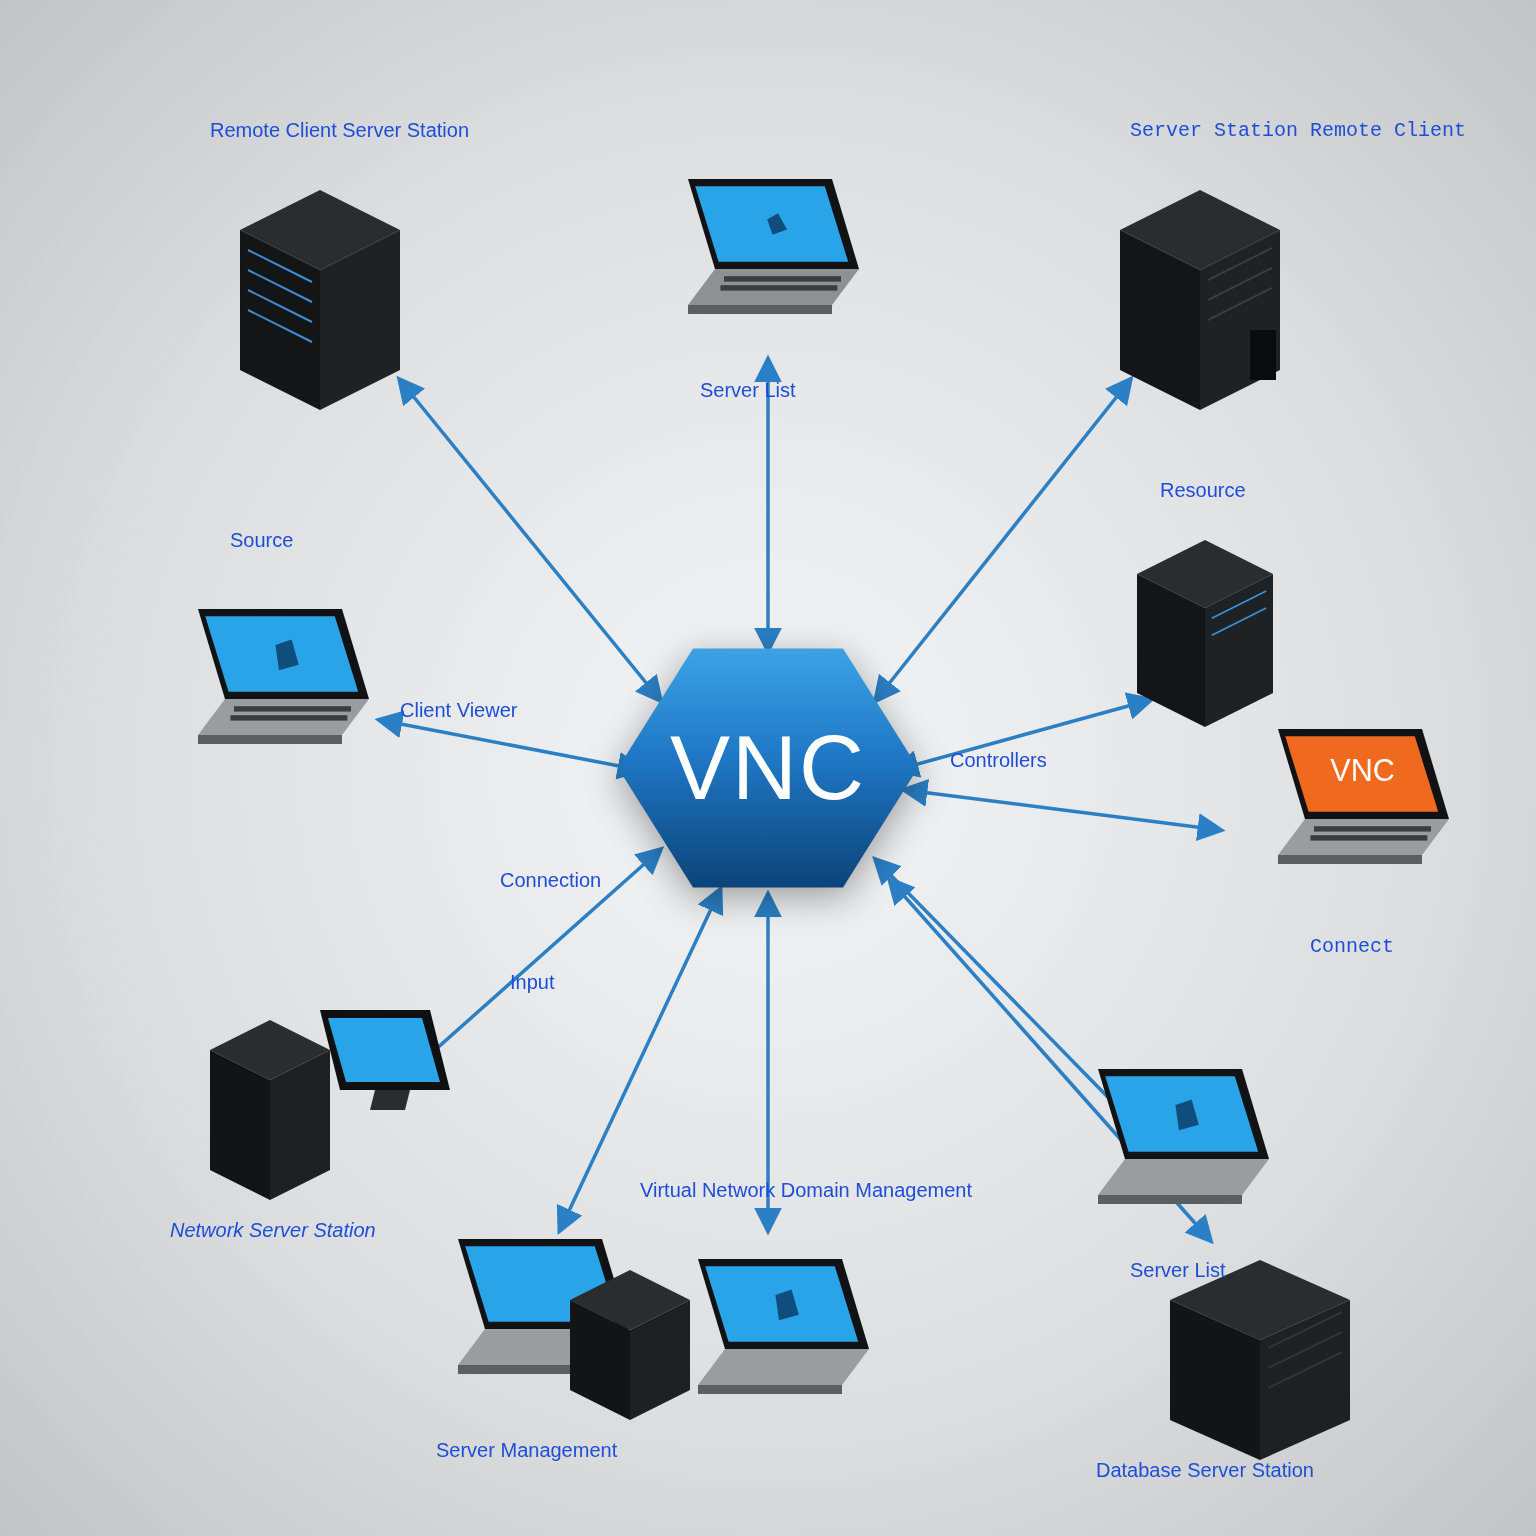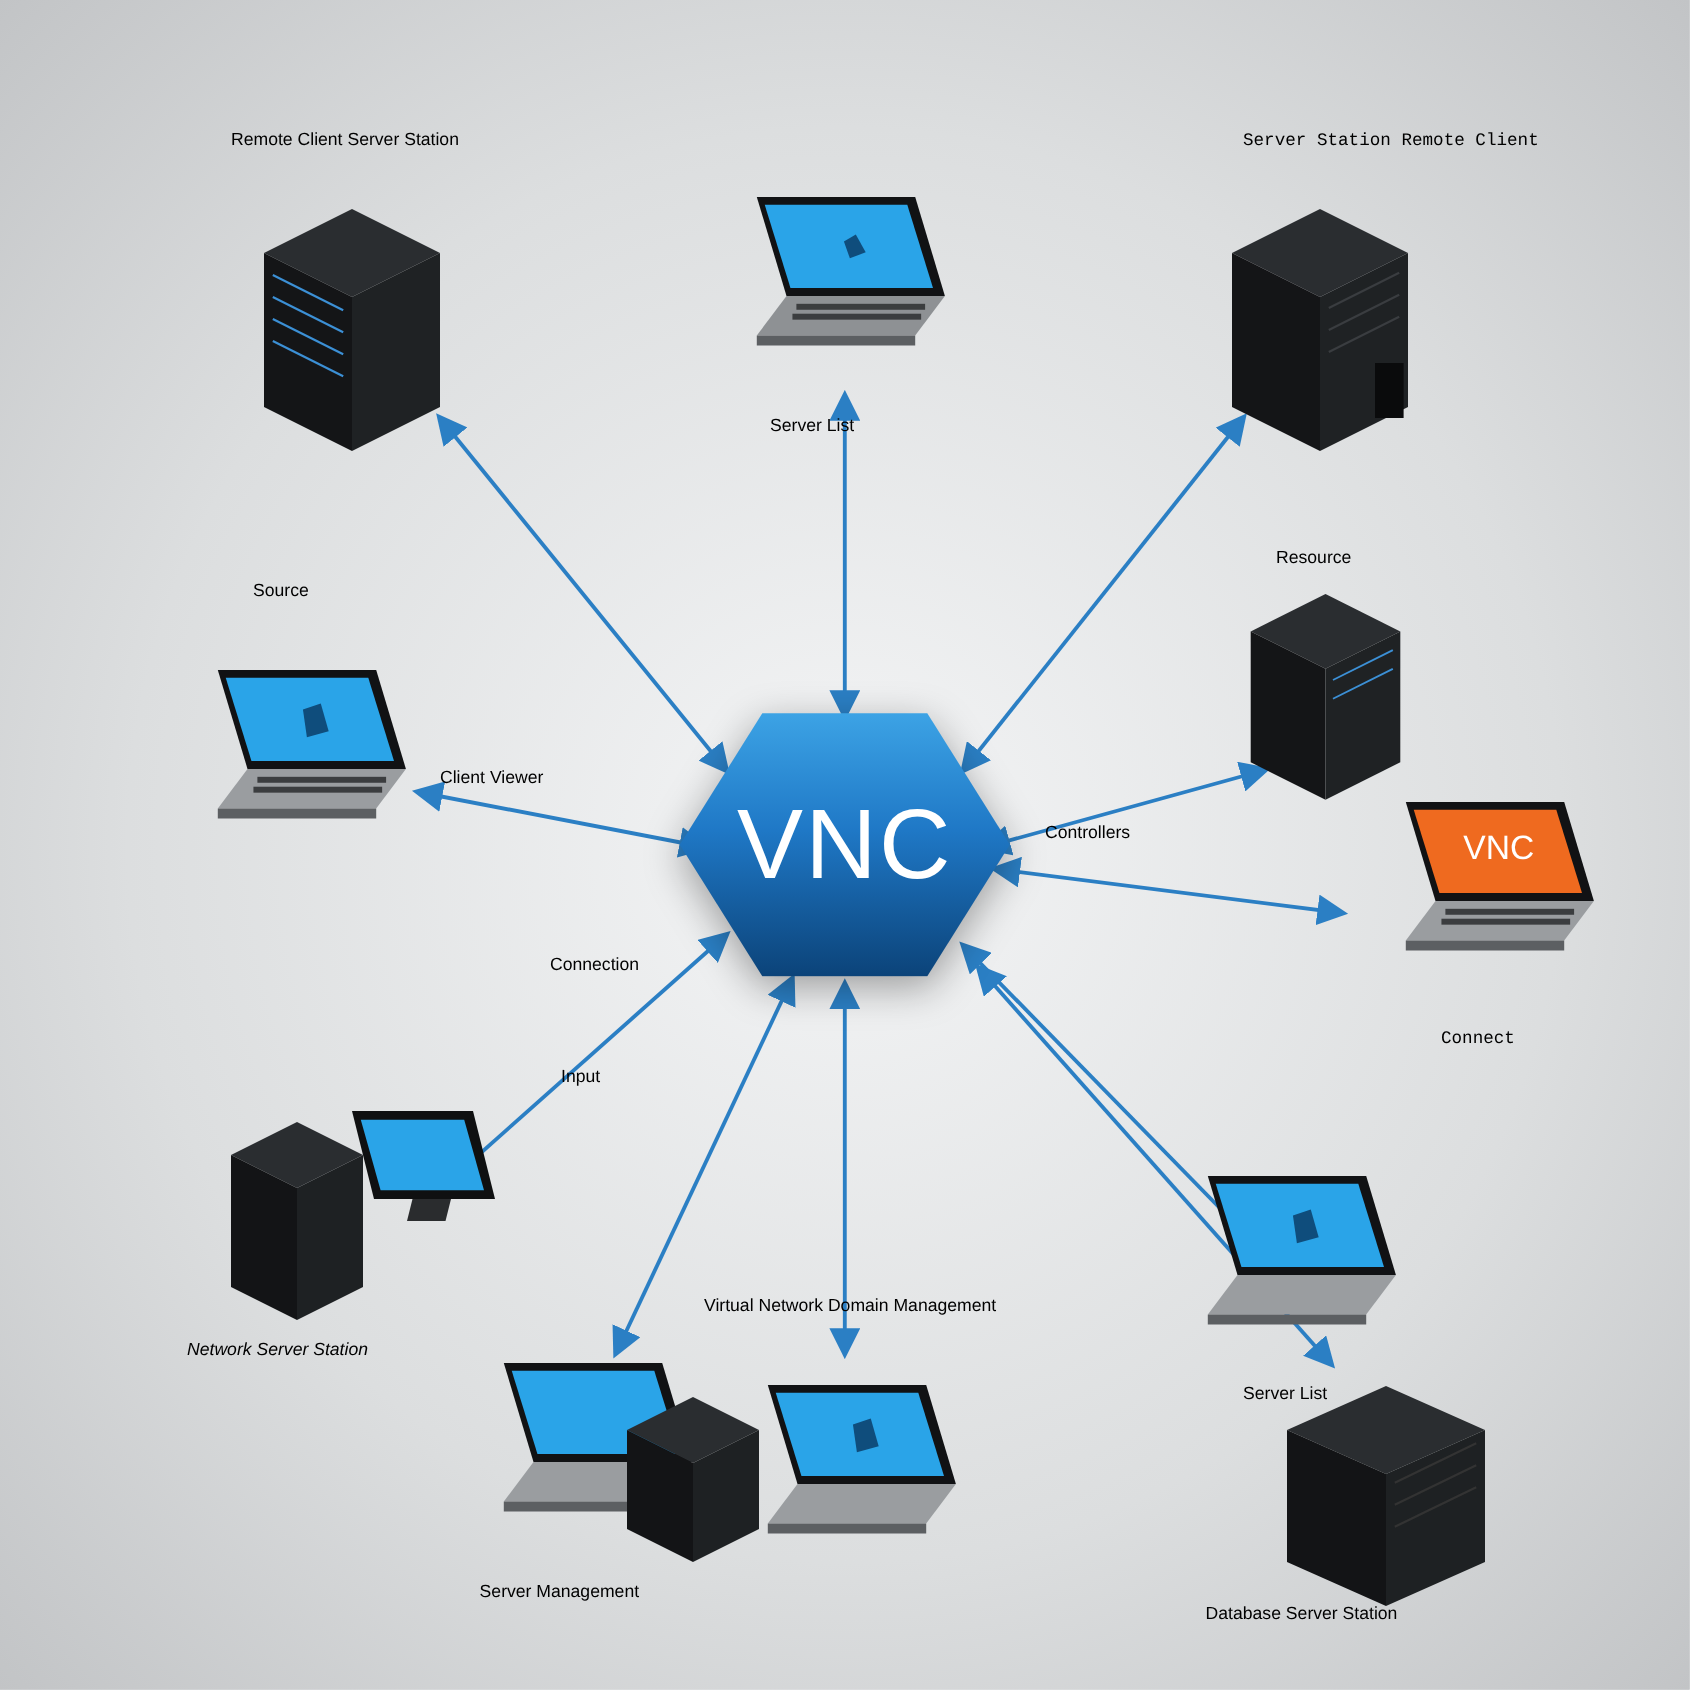--- a/index.html
+++ b/index.html
@@ -38,22 +38,22 @@
   }
   .hex span {
     color: #fff;
     font-size: 90px;
     font-weight: 400;
     letter-spacing: 2px;
   }
   
   .label {
     position: absolute;
-    font-size: 16px;
-    color: #000000;
+    font-size: 20px;
+    color: #1d4ed8;
     line-height: 1.05;
     white-space: nowrap;
     text-align: left;
   }
   .label.right { text-align: left; font-family: Liberation Mono, monospace; }
   .label.center { text-align: center; }
   
   .laptop {
     position: absolute;
     width: 240px;
@@ -275,21 +275,21 @@
 
   <div class="label right" style="left:1130px; top:120px;">
     <span>Server Station</span>
     <span class="sub">Remote Client</span>
   </div>
 
   <div class="label" style="left:230px; top:530px;">
     <span>Source</span>
   </div>
 
-  <div class="label" style="left:1160px; top:500px;text-align:center;">
+  <div class="label" style="left:1160px; top:480px;text-align:center;">
     <span>Resource</span>
   </div>
 
   <div class="label" style="left:400px; top:700px;">
     <span>Client Viewer</span>
   </div>
 
   <div class="label" style="left:950px; top:750px;">
     <span>Controllers</span>
   </div>

